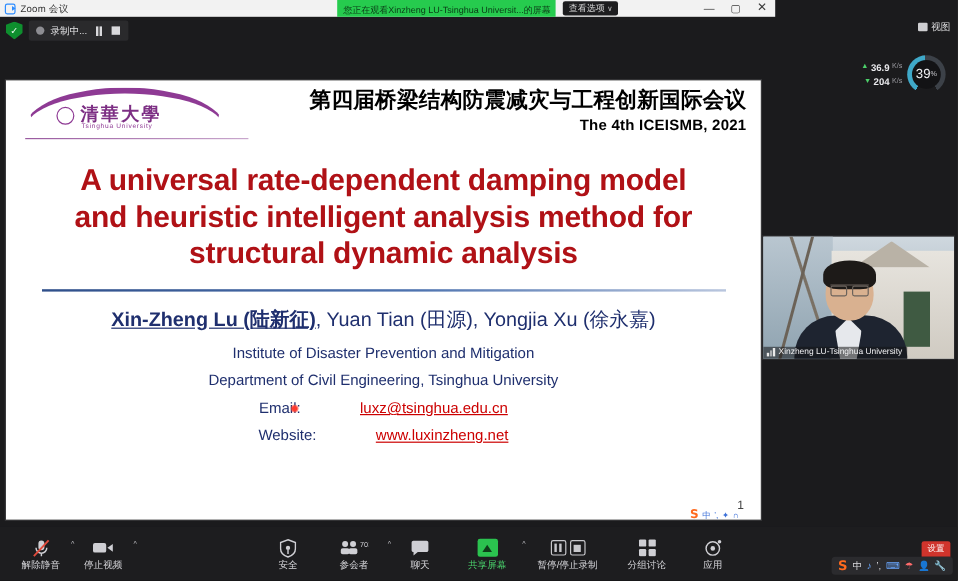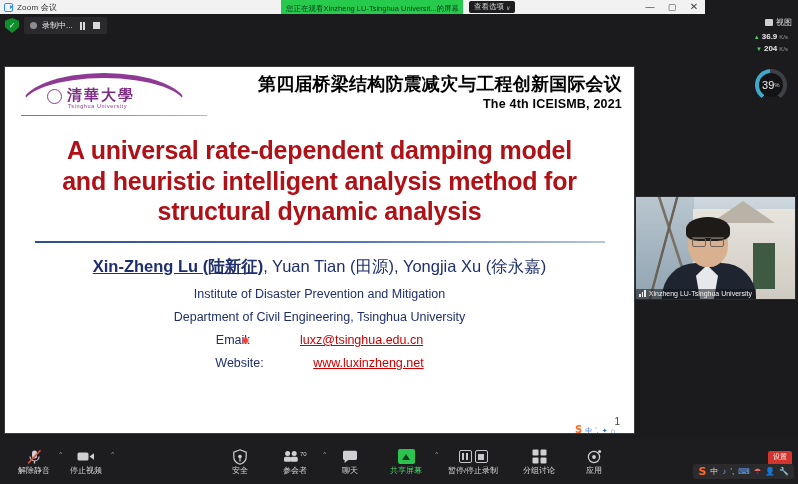--- a/index.html
+++ b/index.html
@@ -12,21 +12,21 @@
   #app {
     position: relative;
     width: 798px; height: 484px;
     background: #1b1b1d;
     overflow: hidden;
   }
 
   
   .titlebar {
     position: absolute; left: 0; top: 0;
-    width: 705px; height: 14px;
+    width: 646px; height: 14px;
     background: #f2f2f2;
     display: flex; align-items: center;
   }
   .tb-appicon {
     width: 9px; height: 9px; margin-left: 4px; margin-right: 4px;
     border: 1.4px solid #2d8cff; border-radius: 2px;
     position: relative; flex: 0 0 auto;
   }
   .tb-appicon:after {
     content: ""; position: absolute; right: -1px; top: 1.5px;
@@ -91,22 +91,22 @@
   
   .view-btn {
     position: absolute; right: 6px; top: 17px;
     display: flex; align-items: center; gap: 3px;
     font-size: 8px; color: #dcdcde;
   }
   .view-btn .sq {
     width: 8px; height: 7px; background: #cfcfd2; border-radius: 1px;
   }
   .net-widget {
-    position: absolute; right: 10px; top: 32px;
-    display: flex; align-items: center; gap: 16px; flex-direction: column;
+    position: absolute; right: 10px; top: 46px;
+    display: flex; align-items: center; gap: 4px;
   }
   .net-rates { display: flex; flex-direction: column; gap: 3px; align-items: flex-end; }
   .net-row { display: flex; align-items: center; gap: 2px; }
   .net-arrow { font-size: 6px; color: #4cd06a; line-height: 1; }
   .net-num { font-size: 8px; color: #e9e9ec; font-weight: bold; }
   .net-unit { font-size: 6px; color: #9a9aa0; }
   .gauge {
     position: relative; width: 32px; height: 32px; border-radius: 50%;
     background: conic-gradient(from 215deg, #3fa9c9 0deg 140deg, #3c4148 140deg 290deg, transparent 290deg 360deg);
     display: flex; align-items: center; justify-content: center;

